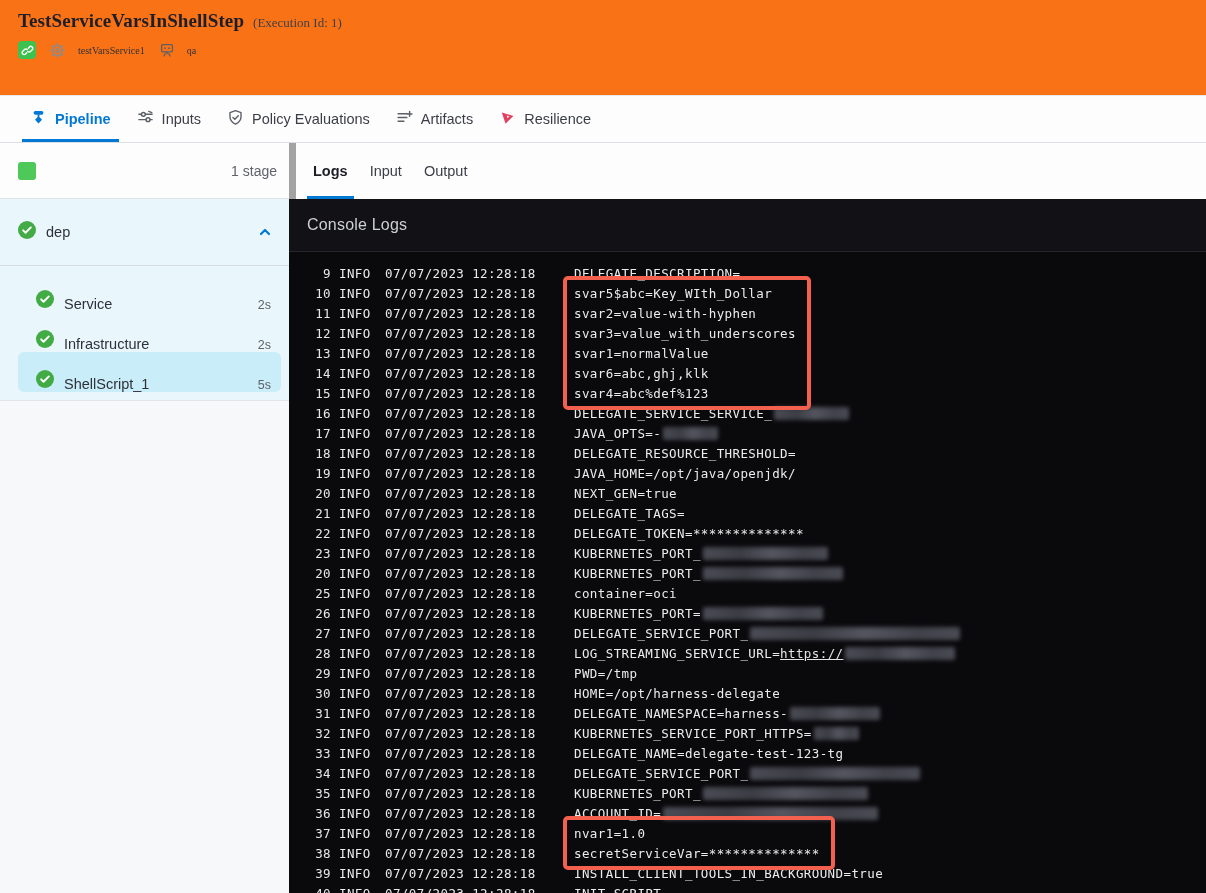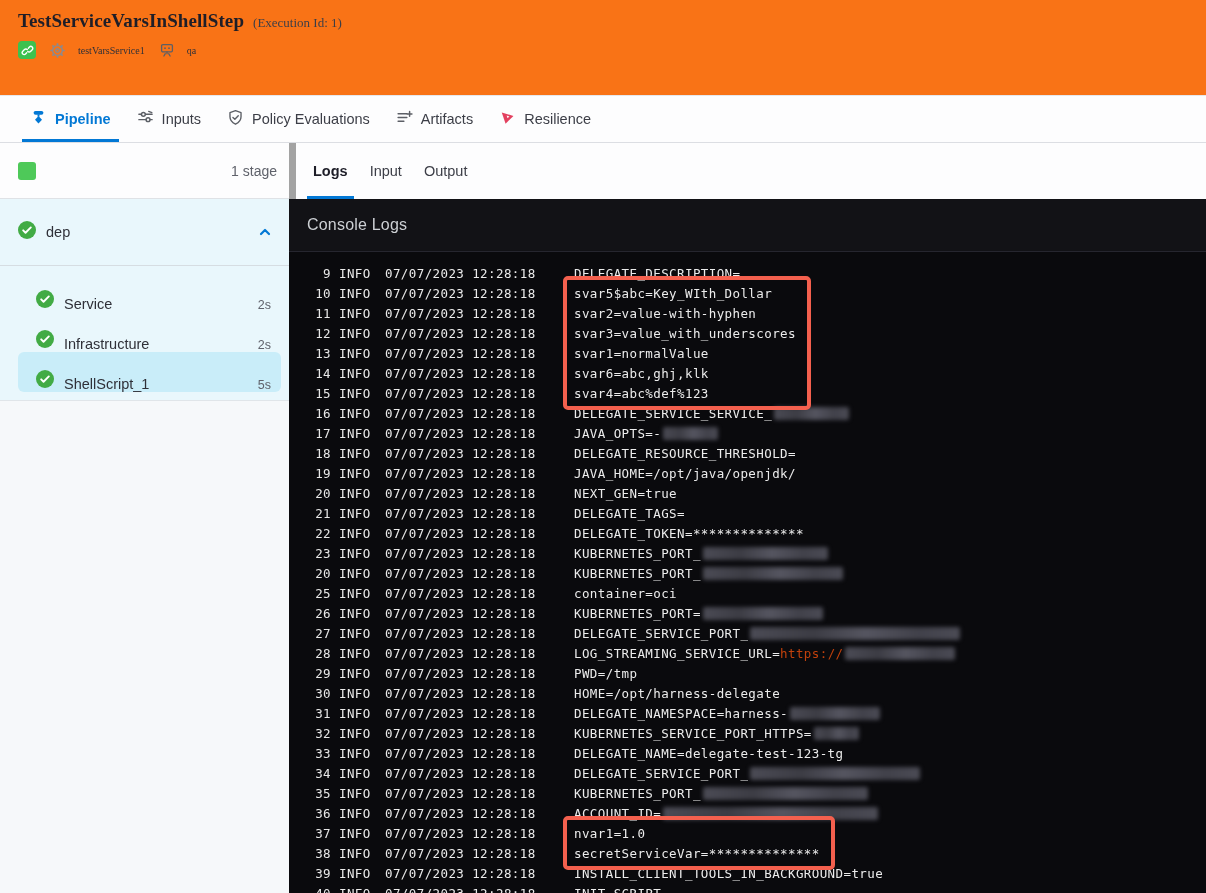--- a/index.html
+++ b/index.html
@@ -55,21 +55,21 @@
   .console { flex:1; background:#0a0a0d; display:flex; flex-direction:column; min-height:0; }
   .console-header { height:53px; flex:0 0 auto; display:flex; align-items:center; padding-left:18px; background:#121216; border-bottom:1px solid #26262f; }
   .console-title { font-size:16px; font-weight:400; color:#cdd0d4; letter-spacing:.2px; }
   .console-body { flex:1; position:relative; padding-top:11px; overflow:hidden;
     font-family:"DejaVu Sans Mono", monospace; font-size:12.5px; letter-spacing:.4px; color:#ececec; }
   .log-row { height:20px; display:flex; align-items:center; padding-left:16px; white-space:pre; }
   .ln  { display:inline-block; width:26px; text-align:right; color:#e8e8e8; flex:0 0 auto; }
   .lvl { display:inline-block; width:33px; margin-left:8px; flex:0 0 auto; }
   .ts  { display:inline-block; width:151px; margin-left:13px; flex:0 0 auto; }
   .msg { display:inline-flex; align-items:center; margin-left:38px; }
-  .msg .link { color:#c2410c; cursor:pointer; }
+  .msg .link { text-decoration:underline; color:#e5e5e5; cursor:pointer; }
   .redacted { display:inline-block; height:13px; border-radius:2px; margin-left:2px;
     background:linear-gradient(90deg,#4b4b55 0%,#3c3c44 30%,#555560 55%,#41414a 80%,#4b4b55 100%);
     filter:blur(2px); }
   .hl-box { position:absolute; border:4px solid #f4604e; border-radius:5px; pointer-events:none; z-index:3; }
 </style>
 </head>
 <body>
 
 <div class="app">
 

